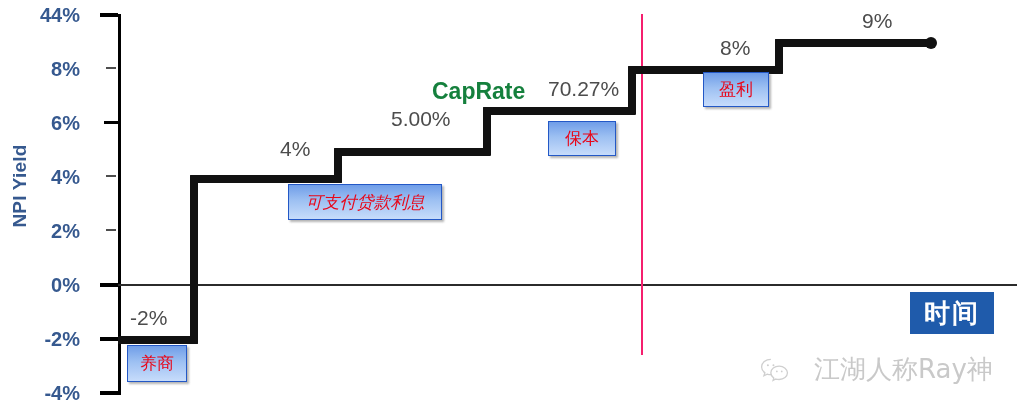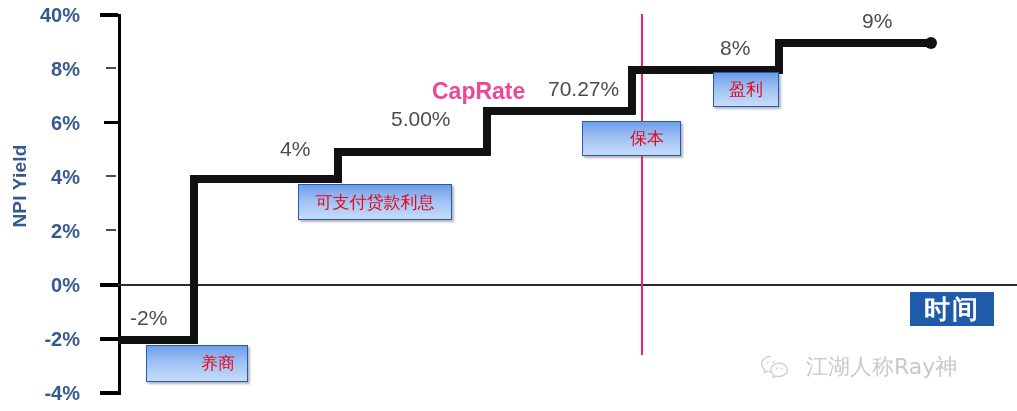--- a/index.html
+++ b/index.html
@@ -32,61 +32,60 @@
   .vseg{width:8px;}
   .enddot{position:absolute;width:12px;height:12px;border-radius:50%;background:#111;}
 
   
   .pinkline{position:absolute;left:641px;top:14px;width:2px;height:341px;background:#f51f6e;}
 
   
   .vlabel{position:absolute;color:#4c4c4c;font-size:21px;white-space:nowrap;line-height:1;}
 
   
-  .rlabel{position:absolute;color:#ec4899;font-size:22px;font-weight:bold;white-space:nowrap;line-height:1;}
+  .rlabel{position:absolute;color:#15803d;font-size:22px;font-weight:bold;white-space:nowrap;line-height:1;}
 
   
   .cbox{
     position:absolute;
     border:1px solid #2358c6;
     background:linear-gradient(to bottom,#6f9de8 0%,#9dc0f2 45%,#c7dcfb 100%);
     color:#e8071a;font-size:17px;line-height:1;
     display:flex;align-items:center;justify-content:center;
     box-shadow:2px 2px 2px rgba(90,90,90,.45);
     white-space:nowrap;
-    margin-left:10px;
   }
   .cbox.cn{font-family:"DejaVu Sans","Liberation Sans",sans-serif;}
 
   
   .timebox{
-    position:absolute;left:910px;top:292px;width:84px;height:34px;
+    position:absolute;left:910px;top:292px;width:84px;height:42px;
     background:#1f5bab;color:#ffffff;font-size:26px;font-weight:600;
     display:flex;align-items:center;justify-content:center;letter-spacing:2px;
     font-family:"DejaVu Sans","Liberation Sans",sans-serif;
   }
 
   
   .watermark{
     position:absolute;left:760px;top:352px;
-    display:flex;align-items:center;gap:16px;
-    color:#c9c9c9;font-size:22px;white-space:nowrap;
+    display:flex;align-items:center;gap:24px;
+    color:#c9c9c9;font-size:26px;white-space:nowrap;
     font-family:"DejaVu Sans","Liberation Sans",sans-serif;
   }
   .wm-icon{width:30px;height:24px;display:block;}
 </style>
 </head>
 <body>
 
 <div id="stage">
 
   <div class="ylabel">NPI Yield</div>
 
   <div class="ytick-wrap">
-    <div class="ytick-label" style="top:5px">40%</div>
+    <div class="ytick-label" style="top:5px">44%</div>
     <div class="ytick-label" style="top:59px">8%</div>
     <div class="ytick-label" style="top:113px">6%</div>
     <div class="ytick-label" style="top:167px">4%</div>
     <div class="ytick-label" style="top:221px">2%</div>
     <div class="ytick-label" style="top:275px">0%</div>
     <div class="ytick-label" style="top:329px">-2%</div>
     <div class="ytick-label" style="top:383px">-4%</div>
   </div>
 
   <div class="axis-line"></div>
@@ -128,26 +127,26 @@
 
   <div class="vlabel" style="left:130px;top:307px;">-2%</div>
   <div class="vlabel" style="left:280px;top:138px;">4%</div>
   <div class="vlabel" style="left:391px;top:108px;">5.00%</div>
   <div class="vlabel" style="left:548px;top:78px;">70.27%</div>
   <div class="vlabel" style="left:720px;top:37px;">8%</div>
   <div class="vlabel" style="left:862px;top:10px;">9%</div>
 
   <div class="rlabel" style="left:432px;top:80px;font-size:23px;">CapRate</div>
 
-  <div class="cbox cn" style="left:136px;top:345px;width:58px;height:35px;padding-left:42px;">养商</div>
+  <div class="cbox cn" style="left:127px;top:345px;width:58px;height:35px;">养商</div>
 
 
-  <div class="cbox cn" style="left:288px;top:184px;width:152px;height:34px;">可支付贷款利息</div>
+  <div class="cbox cn" style="left:288px;top:184px;width:152px;height:34px;font-style:italic;">可支付贷款利息</div>
 
-  <div class="cbox cn" style="left:572px;top:121px;width:66px;height:33px;padding-left:31px;">保本</div>
+  <div class="cbox cn" style="left:548px;top:121px;width:66px;height:33px;">保本</div>
 
   <div class="cbox cn" style="left:703px;top:72px;width:64px;height:33px;">盈利</div>
 
   <div class="timebox">时间</div>
 
   <div class="watermark">
     <span>
       <svg class="wm-icon" viewBox="0 0 32 26" xmlns="http://www.w3.org/2000/svg">
         <path d="M11.5 1.5C5.9 1.5 1.5 5.2 1.5 9.7c0 2.5 1.4 4.8 3.6 6.3L4 19.3l3.5-1.8c1.2.4 2.6.6 4 .6h.6" fill="none" stroke="#cfcfcf" stroke-width="1.4"></path>
         <circle cx="8.3" cy="7.8" r="1.1" fill="#cfcfcf"></circle>

